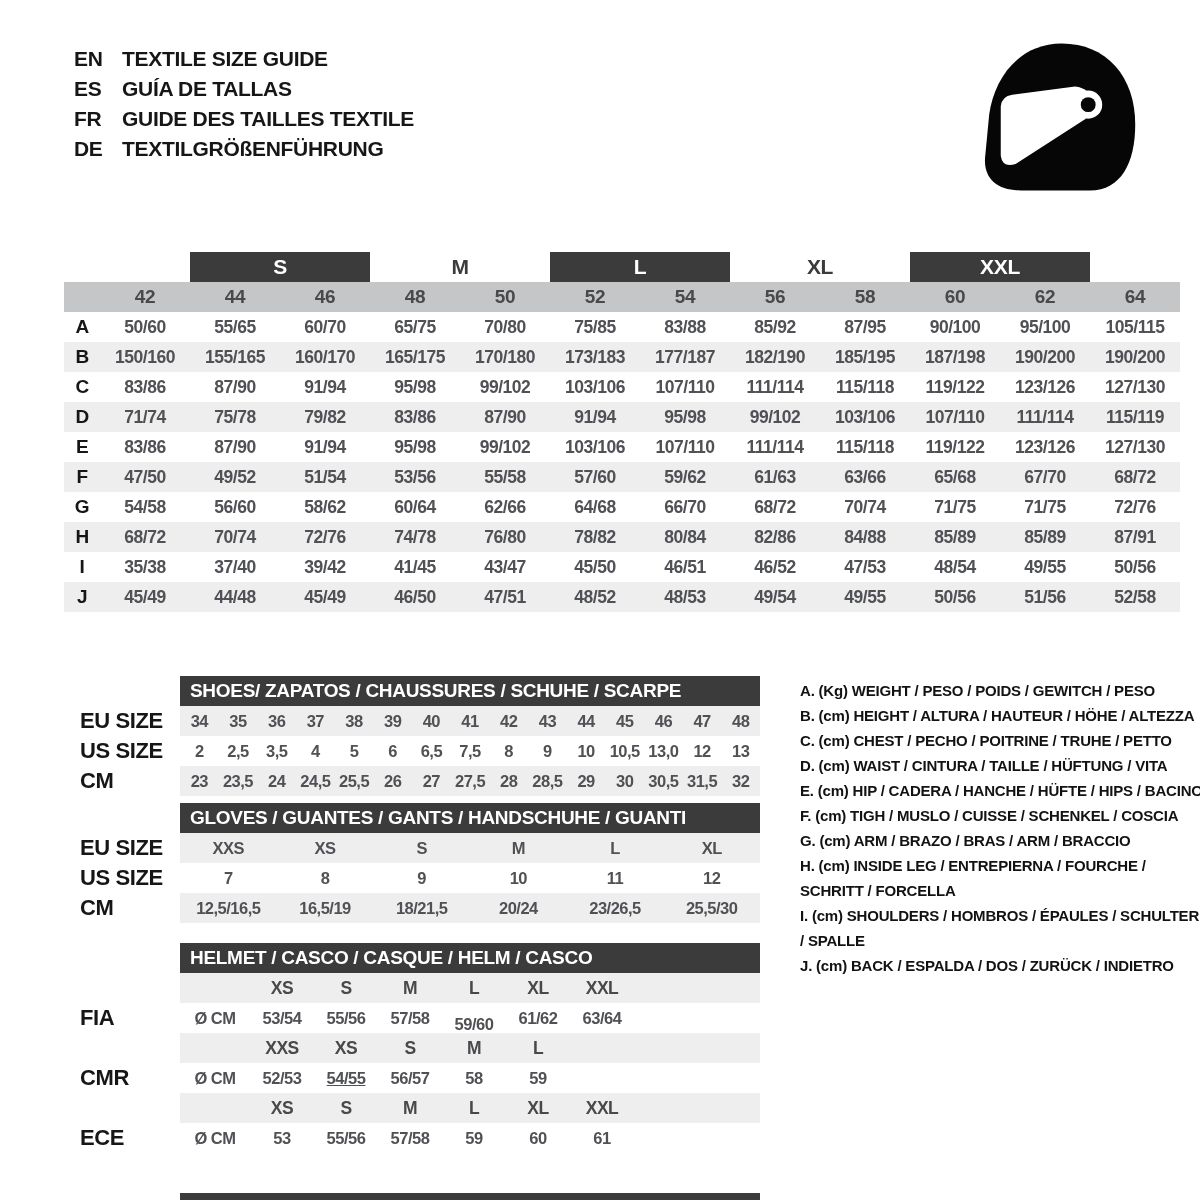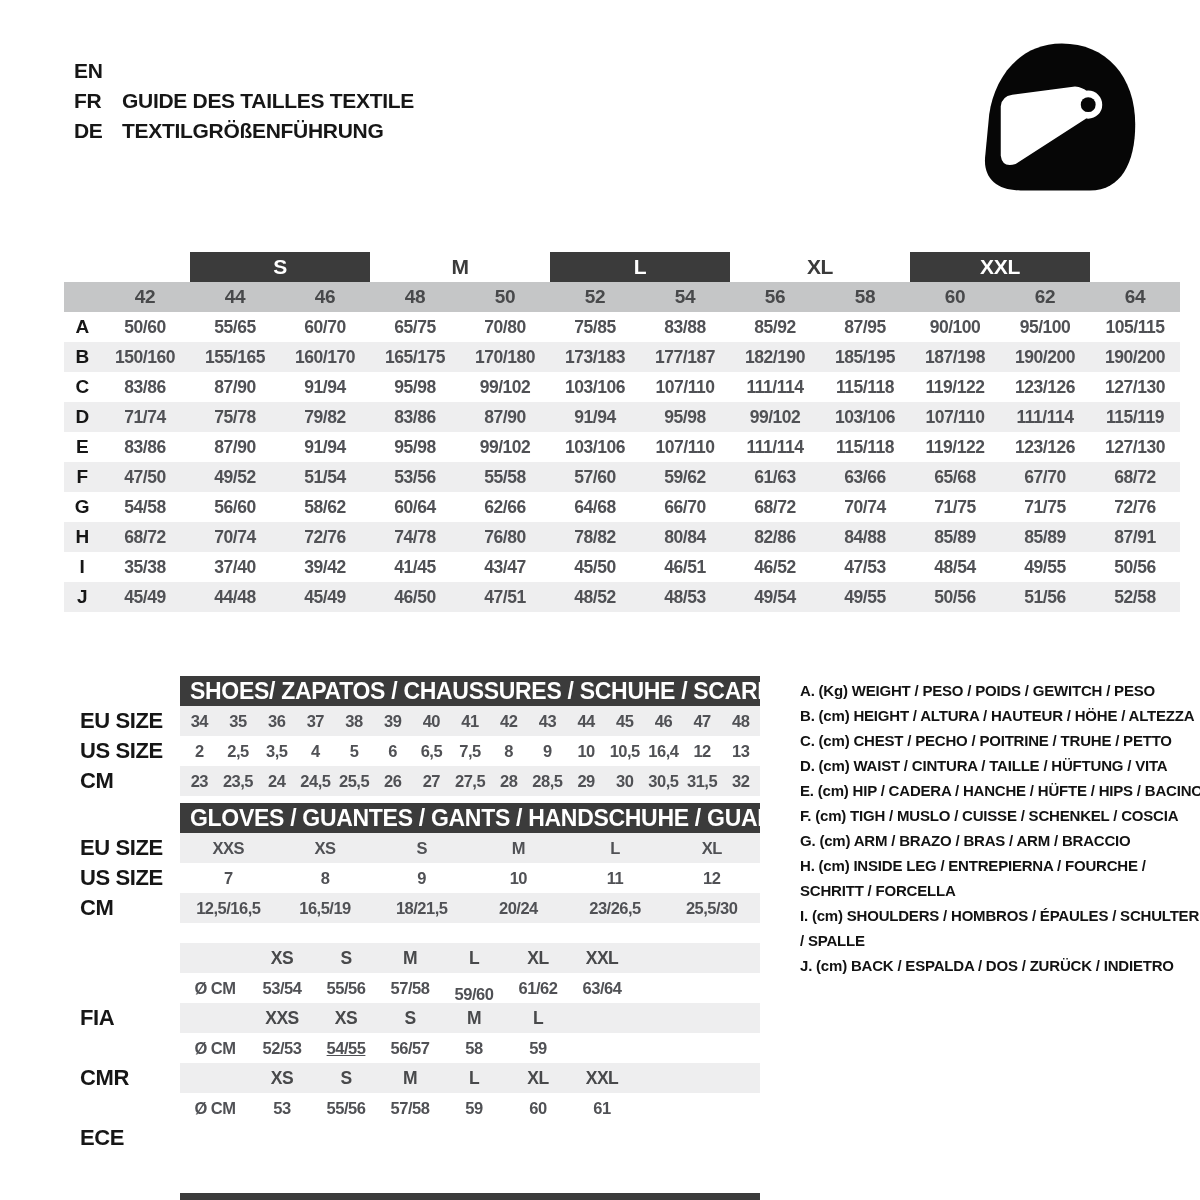--- a/index.html
+++ b/index.html
@@ -9,59 +9,64 @@
     --number-gray:#505155;
     --text-black:#161616;
   }
   *{margin:0;padding:0;box-sizing:border-box;}
   body{background:#ffffff;}
   .page{
     position:relative;width:1200px;height:1200px;background:#ffffff;overflow:hidden;
     font-family:"Liberation Sans",sans-serif;font-weight:bold;color:var(--text-black);
   }
   
-  .lang-list{position:absolute;top:56px;left:74px;}
+  .lang-list{position:absolute;top:44px;left:74px;}
   .lang-row{display:flex;font-size:21px;line-height:30px;letter-spacing:-0.3px;}
   .lang-code{width:48px;flex:0 0 48px;}
   
   .helmet-icon{position:absolute;top:38px;left:976px;width:165px;height:158px;}
   
   .main-table{position:absolute;top:252px;left:64px;width:1116px;}
   .grid-row{display:grid;grid-template-columns:36px repeat(12,1fr);height:30px;align-items:center;text-align:center;}
   .band-row{height:30px;margin-bottom:0;}
   .band-cell{height:30px;line-height:30px;font-size:21px;letter-spacing:-0.3px;color:var(--accent-dark);}
   .band-cell.band-dark{background:var(--accent-dark);color:#ffffff;}
   .col-head-row{background:var(--header-gray);color:#48494b;font-size:19px;letter-spacing:-0.4px;}
   .data-row{font-size:17.5px;letter-spacing:-0.5px;color:var(--number-gray);}
   .data-row.alt{background:var(--row-alt);}
   .row-letter{color:var(--text-black);font-size:19px;}
   
   .subtable{position:absolute;left:64px;display:flex;}
   .label-col{width:116px;flex:0 0 116px;}
   .label-cell{height:30px;line-height:30px;font-size:22px;letter-spacing:-0.4px;color:var(--text-black);padding-left:16px;white-space:nowrap;}
   .content-col{width:580px;flex:0 0 580px;}
-  .sub-header{height:30px;background:var(--accent-dark);color:#ffffff;display:flex;align-items:center;padding-left:10px;font-size:23px;letter-spacing:-0.3px;white-space:nowrap;}
+  .sub-header{height:30px;background:var(--accent-dark);color:#ffffff;display:flex;align-items:center;padding-left:10px;font-size:19px;letter-spacing:-0.3px;white-space:nowrap;}
   .sub-row{height:30px;display:flex;align-items:center;text-align:center;font-size:16.5px;letter-spacing:-0.5px;color:var(--number-gray);}
   .sub-row.alt{background:var(--row-alt);}
   .sub-row .cell{flex:1;}
   .sub-row .cell-fixed{flex:0 0 auto;}
   .size-label{color:#48494b;font-size:17.5px;}
   
   .legend{position:absolute;left:800px;top:678px;width:410px;font-size:15px;line-height:25px;letter-spacing:-0.2px;color:#121212;}
   
   .cutoff-bar{position:absolute;left:180px;top:1193px;width:580px;height:7px;background:var(--accent-dark);}
 </style>
 </head>
 <body>
 
 <div class="page">
 
   <div class="lang-list">
       <div class="lang-row">
         <span class="lang-code">EN</span>
+        <span class="lang-title">TEXTILE SIZE GUIDE</span>
+      </div>
+      <div class="lang-row">
+        <span class="lang-code">ES</span>
+        <span class="lang-title">GUÍA DE TALLAS</span>
       </div>
       <div class="lang-row">
         <span class="lang-code">FR</span>
         <span class="lang-title">GUIDE DES TAILLES TEXTILE</span>
       </div>
       <div class="lang-row">
         <span class="lang-code">DE</span>
         <span class="lang-title">TEXTILGRÖßENFÜHRUNG</span>
       </div>
     </div>
@@ -285,21 +290,21 @@
             <div class="cell">3,5</div>
             <div class="cell">4</div>
             <div class="cell">5</div>
             <div class="cell">6</div>
             <div class="cell">6,5</div>
             <div class="cell">7,5</div>
             <div class="cell">8</div>
             <div class="cell">9</div>
             <div class="cell">10</div>
             <div class="cell">10,5</div>
-            <div class="cell">16,4</div>
+            <div class="cell">13,0</div>
             <div class="cell">12</div>
             <div class="cell">13</div>
           </div>
           <div class="sub-row alt">
             <div class="cell">23</div>
             <div class="cell">23,5</div>
             <div class="cell">24</div>
             <div class="cell">24,5</div>
             <div class="cell">25,5</div>
             <div class="cell">26</div>
@@ -359,20 +364,21 @@
     <div class="label-col">
         <div class="label-cell"></div>
         <div class="label-cell"></div>
         <div class="label-cell">FIA</div>
         <div class="label-cell"></div>
         <div class="label-cell">CMR</div>
         <div class="label-cell"></div>
         <div class="label-cell">ECE</div>
       </div>
     <div class="content-col">
+      <div class="sub-header">HELMET / CASCO / CASQUE / HELM / CASCO</div>
       <div>
           <div class="sub-row alt">
             <div class="cell-fixed" style="width: 70px;"></div>
             <div class="cell-fixed size-label" style="width: 64px;">XS</div>
             <div class="cell-fixed size-label" style="width: 64px;">S</div>
             <div class="cell-fixed size-label" style="width: 64px;">M</div>
             <div class="cell-fixed size-label" style="width: 64px;">L</div>
             <div class="cell-fixed size-label" style="width: 64px;">XL</div>
             <div class="cell-fixed size-label" style="width: 64px;">XXL</div>
           </div>

